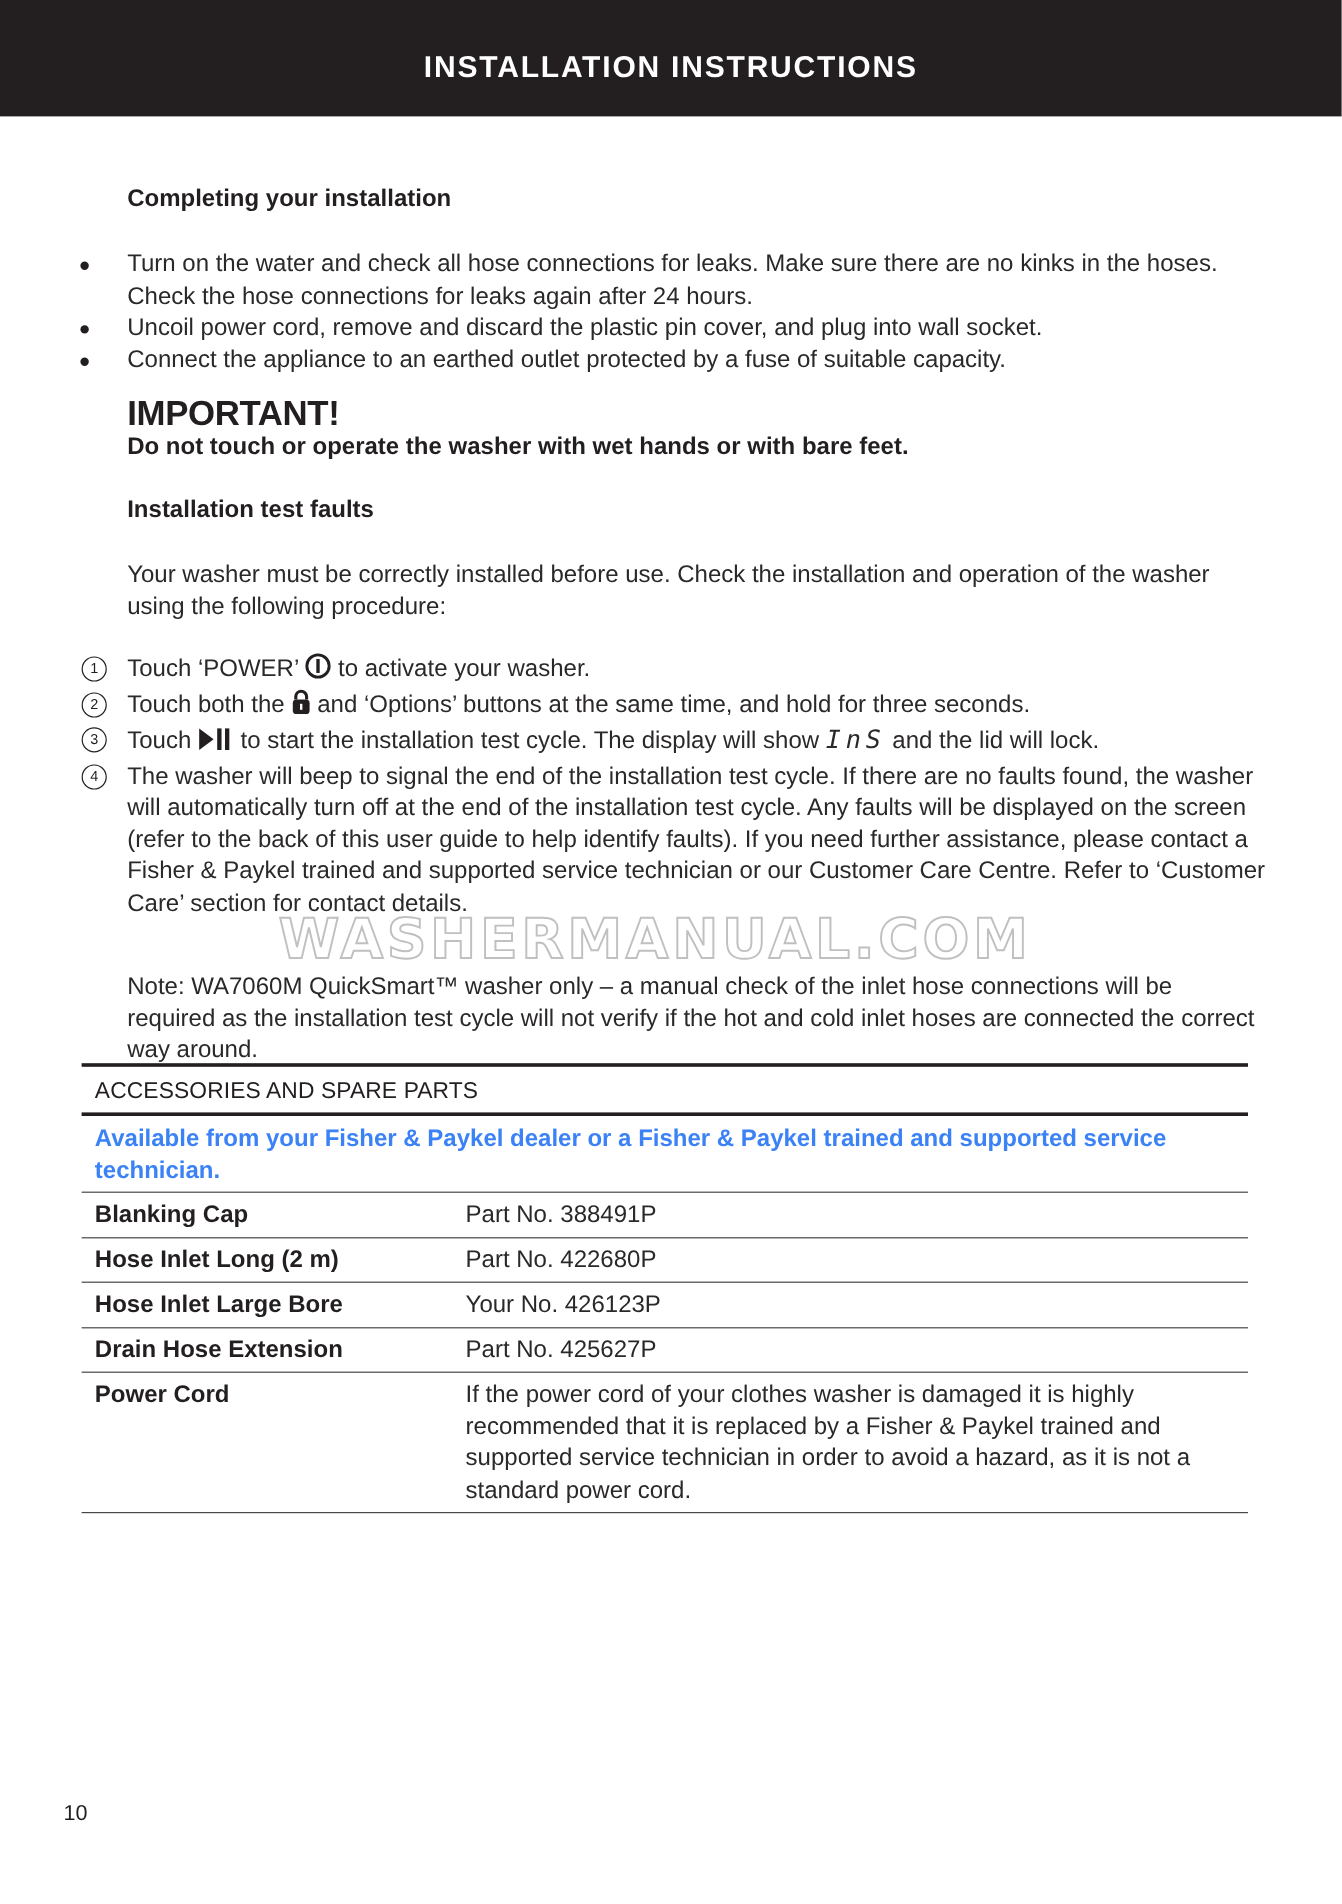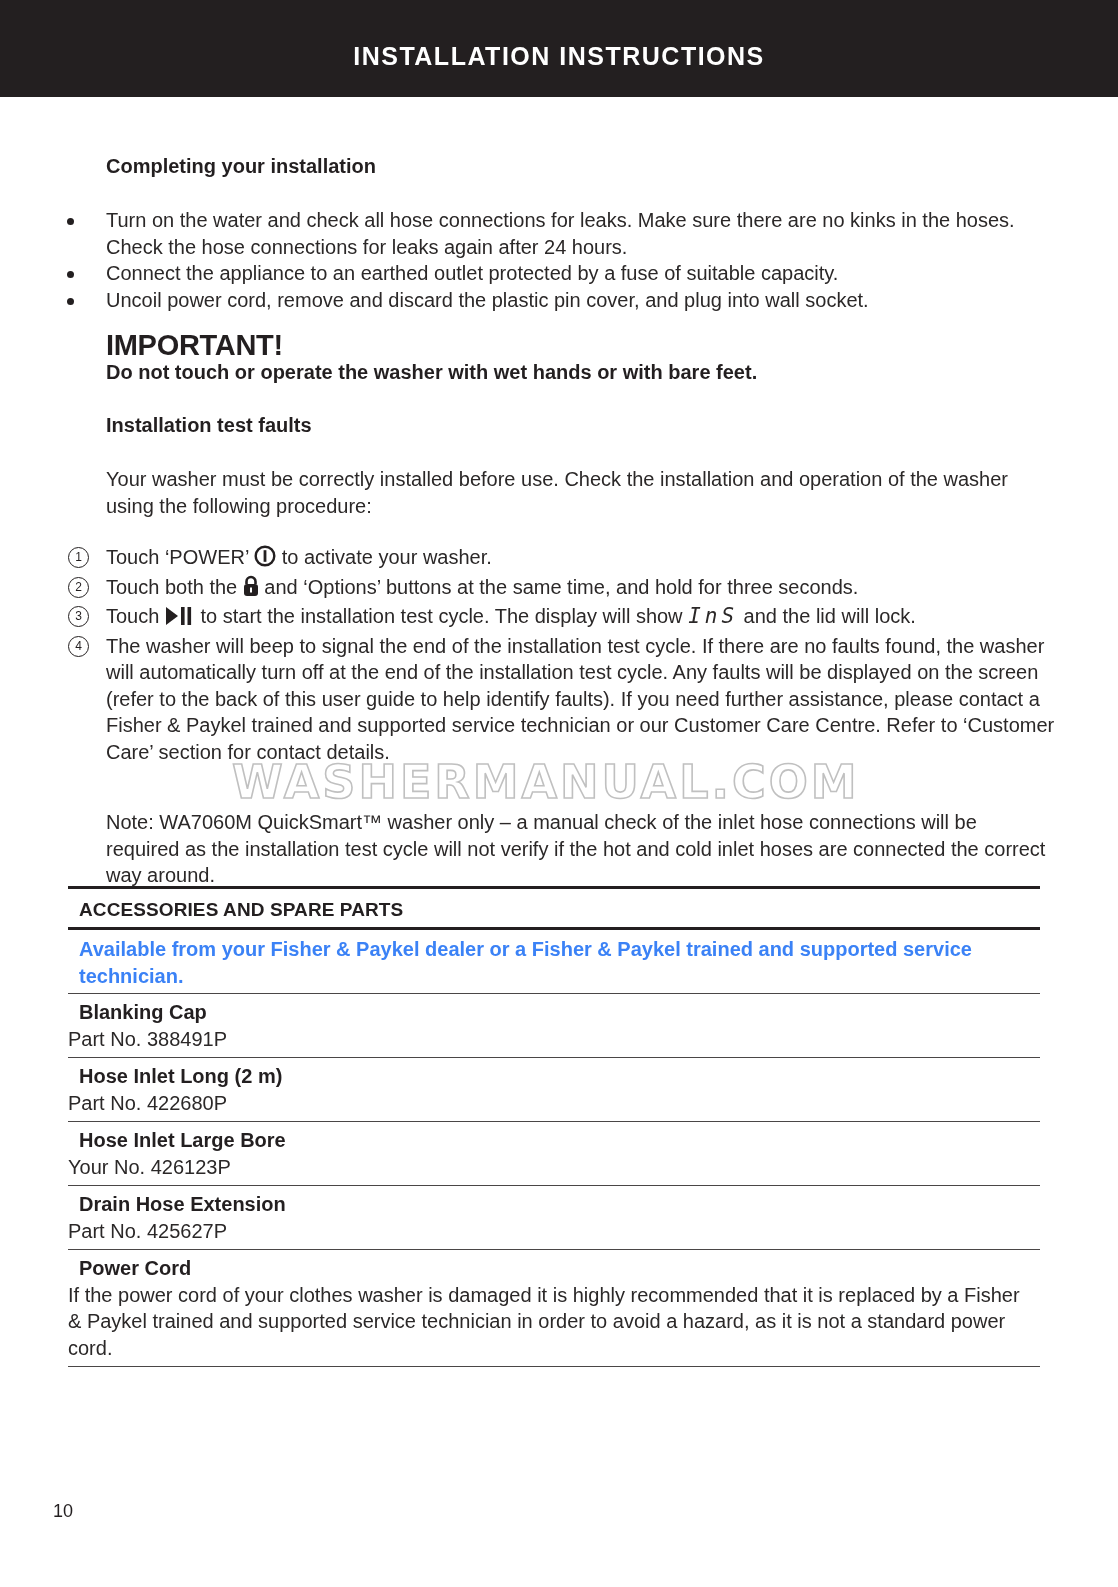--- a/index.html
+++ b/index.html
@@ -48,23 +48,23 @@
       position: absolute; left: 205px; top: 755px; width: 700px;
       font-family: "DejaVu Sans", sans-serif; font-weight: 700;
       font-size: 46px; letter-spacing: 3px; color: transparent;
       -webkit-text-stroke: 1.6px rgba(140,140,140,0.55);
       white-space: nowrap;
       margin-left: 27px;
     }
     .acc-table { position: absolute; left: 68px; top: 886px; width: 972px; }
     .rule-thick { height: 3px; background: #231f20; }
     .rule-thin { height: 1px; background: #4a4646; }
-    .acc-heading { font-weight: 700; font-size: 19px; padding: 10px 11px 6px 11px; letter-spacing: 0.1px; }
+    .acc-heading { font-weight: 400; font-size: 19px; padding: 10px 11px 6px 11px; letter-spacing: 0.1px; }
     .acc-intro { font-size: 20px; line-height: 26.5px; padding: 6px 11px 4px 11px; font-weight: 600; color: #3b82f6; }
-    .acc-row { display: flex; font-size: 20px; line-height: 26.5px; padding: 5px 0 5px 0; flex-direction: column; }
+    .acc-row { display: flex; font-size: 20px; line-height: 26.5px; padding: 5px 0 5px 0; }
     .acc-name { width: 320px; padding-left: 11px; font-weight: 600; color: #231f20; }
     .acc-val { flex: 1; padding-right: 10px; color: #2b2828; }
     .page-num { position: absolute; left: 53px; top: 1501px; font-size: 18px; font-weight: 400; }
   </style>
 </head>
 <body>
 
 <div class="header-bar">
   <div class="header-title">INSTALLATION INSTRUCTIONS</div>
 </div>
@@ -73,25 +73,25 @@
 
   <div class="abs h-sub" style="top:124px;">Completing your installation</div>
 
   <div class="abs bullet-list body-text">
     <div class="bullet-item">
       <span class="bullet-dot"></span>
       <span>Turn on the water and check all hose connections for leaks. Make sure there are no kinks in the hoses. Check the hose connections for leaks again after 24 hours.</span>
     </div>
     <div class="bullet-item">
       <span class="bullet-dot"></span>
-      <span>Connect the appliance to an earthed outlet protected by a fuse of suitable capacity.</span>
+      <span>Uncoil power cord, remove and discard the plastic pin cover, and plug into wall socket.</span>
     </div>
     <div class="bullet-item">
       <span class="bullet-dot"></span>
-      <span>Uncoil power cord, remove and discard the plastic pin cover, and plug into wall socket.</span>
+      <span>Connect the appliance to an earthed outlet protected by a fuse of suitable capacity.</span>
     </div>
   </div>
 
   <div class="abs important-title">IMPORTANT!</div>
   <div class="abs important-text">Do not touch or operate the washer with wet hands or with bare feet.</div>
 
   <div class="abs h-sub" style="top:383px;">Installation test faults</div>
 
   <div class="abs para body-text" style="top:435px;">Your washer must be correctly installed before use. Check the installation and operation of the washer using the following procedure:</div>
 

